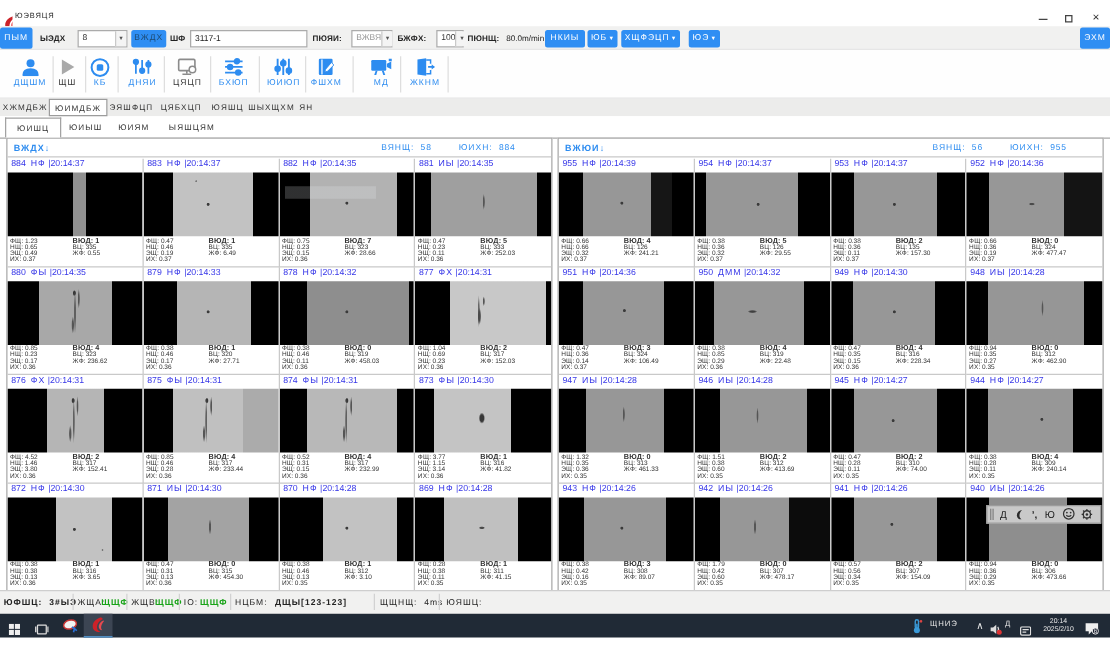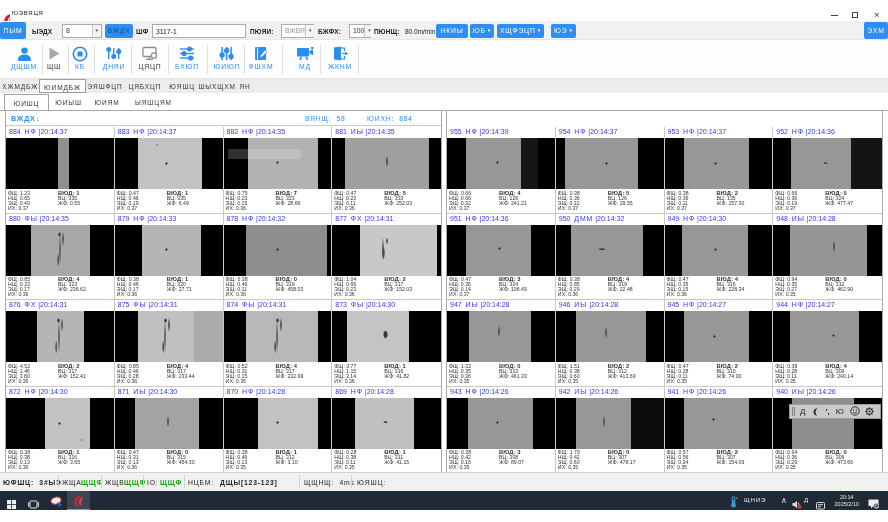--- a/index.html
+++ b/index.html
@@ -548,20 +548,25 @@
             <div class="cr">
               <div class="b"><span class="cj">ВЮД</span>: 1</div>
               <div><span class="cj">ВЦ</span>: 311</div>
               <div><span class="cj">ЖФ</span>: 41.15</div>
             </div>
           </div>
         </div>
       </div>
     </div>
 <div class="panel" style="left:446px">
+      <div class="ptitle">
+        <span class="pt1"><span class="cj">BЖЮИ</span>↓</span>
+        <span class="pt2" style="left:299px"><span class="cj">ВЯНЩ</span>: &nbsp;56</span>
+        <span class="pt2" style="left:361px"><span class="cj">ЮИХН</span>: &nbsp;955</span>
+      </div>
       <div class="grid">
         <div class="cell">
           <div class="ch">955&nbsp; <span class="cj">НФ</span> |20:14:39</div>
           <div class="cim" style="background-image:radial-gradient(closest-side,#3a3a3a 55%,rgba(0,0,0,0) 100%),linear-gradient(90deg,#000 0% 17.8%,#979797 17.8% 68.7%,#161616 68.7% 83.8%,#000 83.8% 100%);background-size:3px 3px,100% 100%;background-position:47% 48%,0 0;background-repeat:no-repeat"></div>
           <div class="cin">
             <div class="cl">
               <div><span class="cj">ФЩ</span>: 0.66</div>
               <div><span class="cj">НЩ</span>: 0.66</div>
               <div><span class="cj">ЭЩ</span>: 0.32</div>
               <div><span class="cj">ИХ</span>: 0.37</div>

